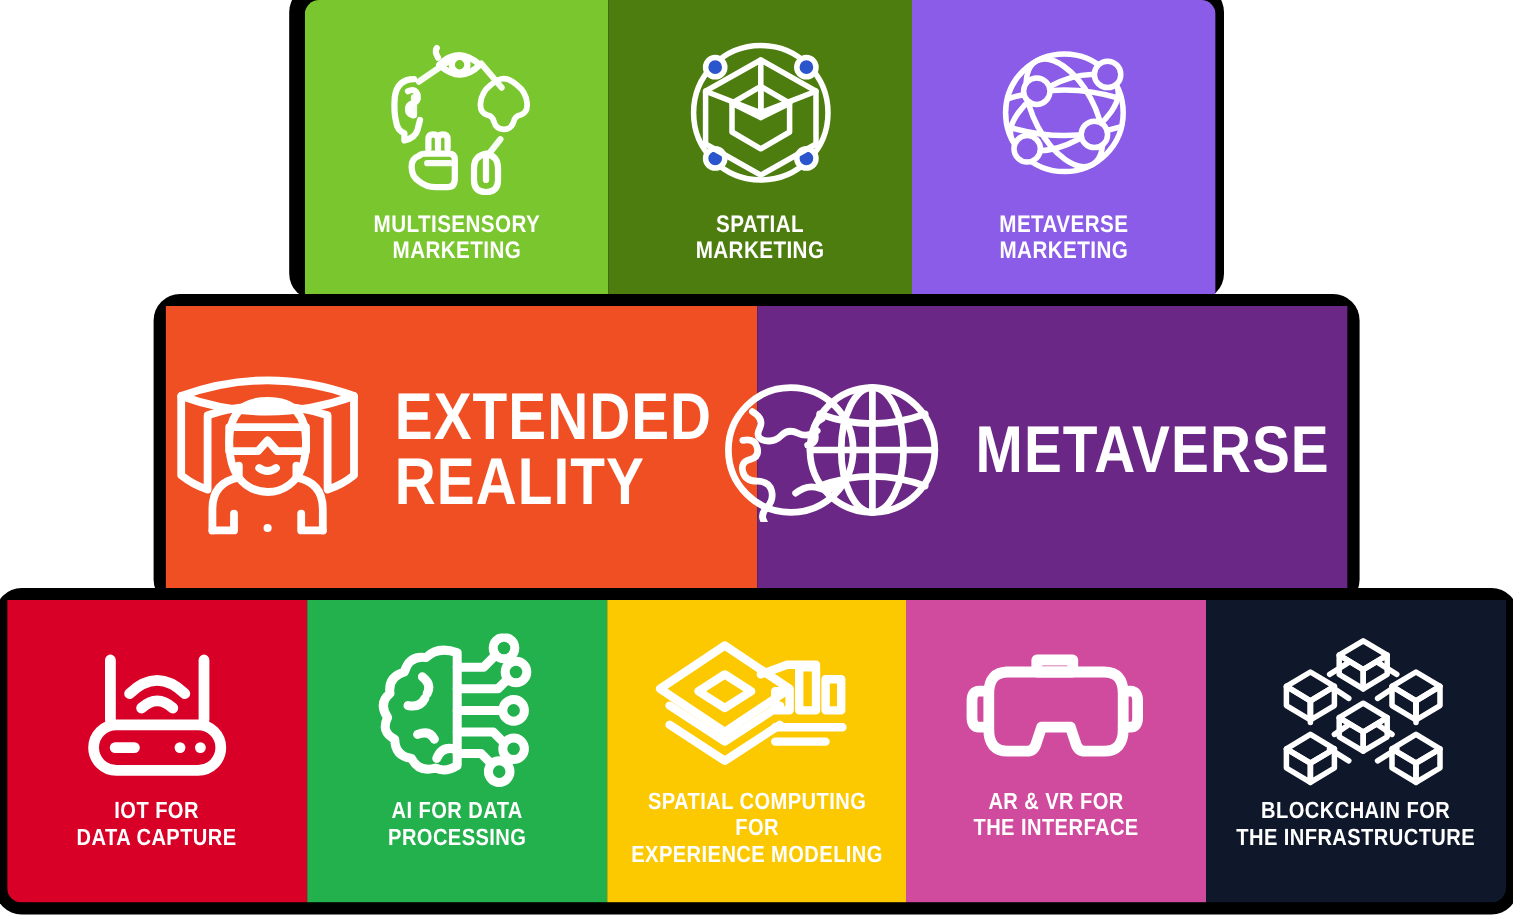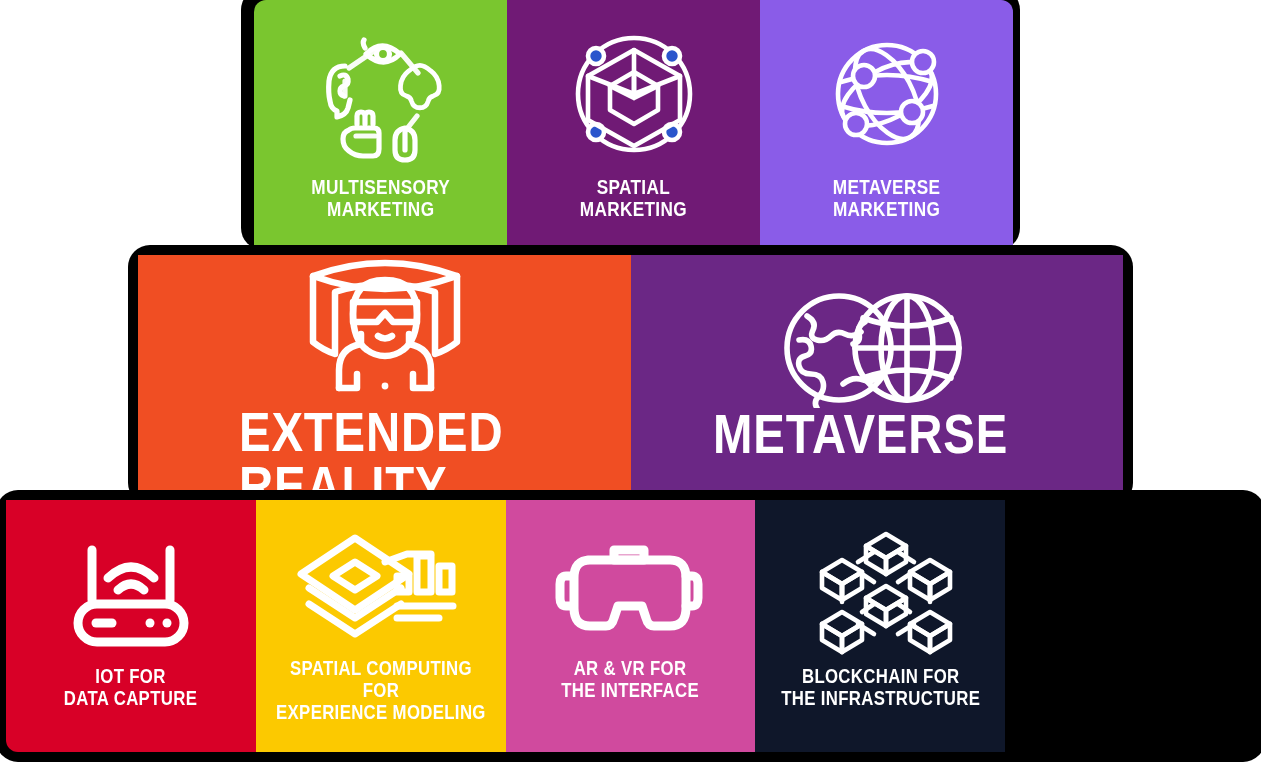--- a/index.html
+++ b/index.html
@@ -36,21 +36,21 @@
   
   #shell-top { left: 241px; top: -12px; width: 779px; height: 262px; }
   #row-top   { left: 254px; top: 0px;  width: 759px; height: 250px;
                border-top-left-radius: 12px; border-top-right-radius: 12px;
                border-bottom-left-radius: 0; border-bottom-right-radius: 0; }
   #row-top .tile { width: 253px; height: 250px; padding-top: 26px; }
 
   
   #shell-mid { left: 128px; top: 245px; width: 1005px; height: 260px; }
   #row-mid   { left: 138px; top: 255px; width: 985px; height: 240px; border-radius: 0; }
-  #row-mid .tile { flex-direction: column; align-items: center; justify-content: center; }
+  #row-mid .tile { flex-direction: row; align-items: center; justify-content: center; }
   #tile-xr  { width: 493px; height: 240px; }
   #tile-mv  { width: 492px; height: 240px; }
 
   
   #shell-bot { left: -4px; top: 490px; width: 1269px; height: 272px; }
   #row-bot   { left: 6px; top: 500px; width: 1249px; height: 252px;
                border-top-left-radius: 0; border-top-right-radius: 0;
                border-bottom-left-radius: 12px; border-bottom-right-radius: 12px; }
   #row-bot .tile { width: 249.8px; height: 252px; padding-top: 28px; }
 
@@ -102,21 +102,21 @@
           <path d="M100 106 l0 18"></path>
 
           <path d="M52 98 l0 -8 q0 -4 4 -4 q4 0 4 4 l0 8 M60 96 l0 -6 q0 -4 4 -4 q4 0 4 4 l0 8"></path>
           <path d="M44 104 q-6 2 -6 9 q0 8 6 12 q6 5 14 5 l10 0 q6 0 6 -7 l0 -16 q0 -5 -5 -5 l-19 0 q-4 0 -6 2 Z"></path>
         </g>
       </svg>
       <div class="label label-small">MULTISENSORY
 MARKETING</div>
     </div>
 
-    <div class="tile" style="background-color: #701a75;">
+    <div class="tile" style="background-color: #4d7c0f;">
       <svg class="icon" width="152" height="140" viewBox="0 0 152 140">
         <g fill="none" stroke="#fff" stroke-width="4.6" stroke-linecap="round" stroke-linejoin="round">
           <circle cx="76" cy="68" r="56"></circle>
           <circle cx="38" cy="30" r="8" fill="#2A55CC"></circle>
           <circle cx="114" cy="30" r="8" fill="#2A55CC"></circle>
           <circle cx="38" cy="106" r="8" fill="#2A55CC"></circle>
           <circle cx="114" cy="106" r="8" fill="#2A55CC"></circle>
 
           <path d="M76 24 L122 50 L122 94 L76 120 L30 94 L30 50 Z"></path>
           <path d="M76 24 L76 68 M76 68 L122 50 M76 68 L30 50"></path>
@@ -204,20 +204,38 @@
           <rect x="22" y="76" width="106" height="38" rx="19"></rect>
           <path d="M40 95 l16 0" stroke-width="9"></path>
           <circle cx="94" cy="95" r="4.5" fill="#fff" stroke="none"></circle>
           <circle cx="111" cy="95" r="4.5" fill="#fff" stroke="none"></circle>
         </g>
       </svg>
       <div class="label label-bot">IoT FOR
 DATA CAPTURE</div>
     </div>
 
+    <div class="tile" style="background-color: rgb(34, 177, 76);">
+      <svg class="icon" width="150" height="132" viewBox="0 0 150 132">
+        <g fill="none" stroke="#fff" stroke-width="7.5" stroke-linecap="round" stroke-linejoin="round">
+
+          <path d="M75 16 q-16 -6 -26 4 q-14 -2 -18 12 q-14 4 -12 18 q-10 8 -2 20 q-6 12 6 18 q0 14 14 16 q6 12 20 8 q8 4 18 -2 L75 16 Z"></path>
+          <path d="M46 36 q8 6 4 14 M34 60 q10 2 14 -6 M42 84 q10 -4 14 4 M58 104 q4 -10 14 -8"></path>
+
+          <path d="M75 28 l22 0 l12 -12 M75 46 l34 0 l10 -10 M75 64 l40 0 M75 82 l30 0 l12 12 M75 100 l20 0 l10 10"></path>
+          <circle cx="114" cy="12" r="9" fill="#22B14C"></circle>
+          <circle cx="124" cy="32" r="9" fill="#22B14C"></circle>
+          <circle cx="122" cy="64" r="9" fill="#22B14C"></circle>
+          <circle cx="122" cy="96" r="9" fill="#22B14C"></circle>
+          <circle cx="110" cy="115" r="9" fill="#22B14C"></circle>
+        </g>
+      </svg>
+      <div class="label label-bot">AI FOR DATA
+PROCESSING</div>
+    </div>
 
     <div class="tile" style="background-color: rgb(252, 201, 0);">
       <svg class="icon" width="168" height="124" viewBox="0 0 168 124">
         <g fill="none" stroke="#fff" stroke-width="7" stroke-linecap="round" stroke-linejoin="round">
 
           <path d="M58 10 L112 46 L58 82 L4 46 Z"></path>
           <path d="M58 34 L80 48 L58 62 L36 48 Z"></path>
           <path d="M12 60 L58 90 L104 60 M12 76 L58 106 L104 76"></path>
 
           <path d="M88 34 l22 -8 l24 0"></path>

